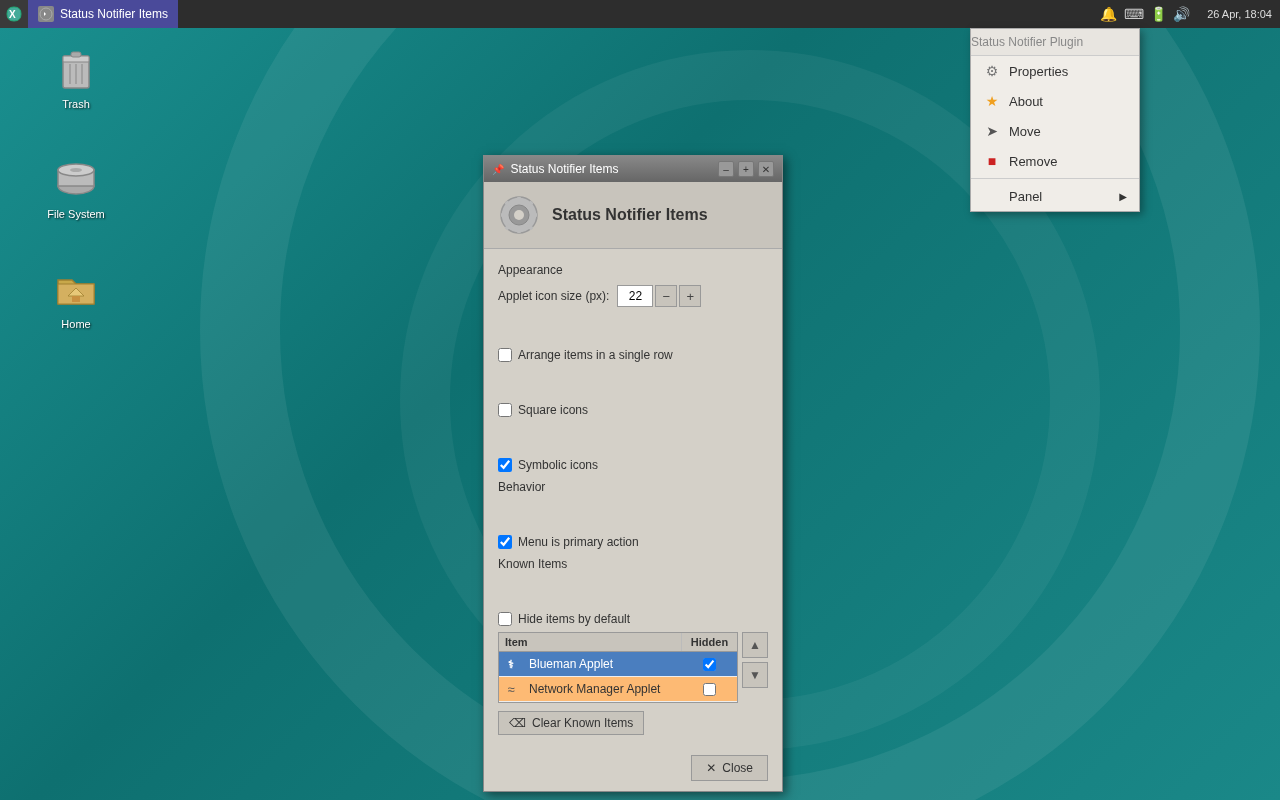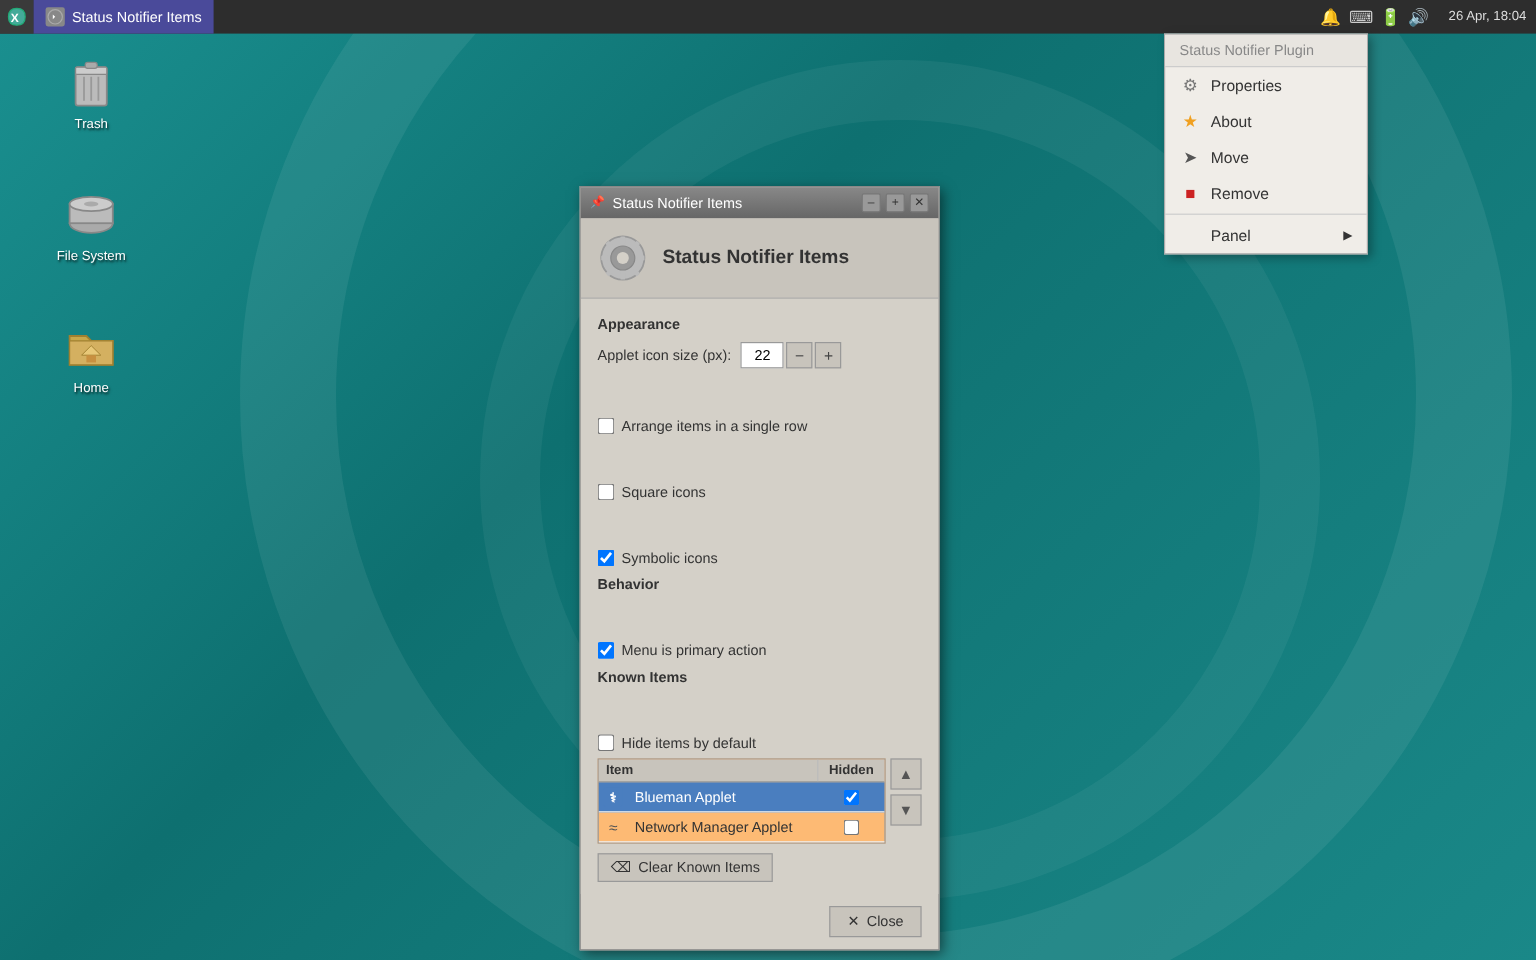--- a/index.html
+++ b/index.html
@@ -232,21 +232,21 @@
       color: #333;
     }
 
     .dialog-body {
       padding: 10px 14px;
       background: #d4d0c8;
     }
 
     .section-title {
       font-size: 12px;
-      font-weight: bold;
+      font-weight: normal;
       color: #333;
       margin-bottom: 8px;
       margin-top: 4px;
     }
 
     .form-row {
       display: flex;
       align-items: center;
       margin-bottom: 6px;
       font-size: 12px;
@@ -435,21 +435,21 @@
       right: 140px;
       width: 170px;
       background: #f0ede8;
       border: 1px solid #aaa;
       box-shadow: 3px 3px 8px rgba(0,0,0,0.35);
       z-index: 200;
       font-size: 13px;
     }
 
     .menu-header {
-      padding: 6px 12px;
+      padding: 6px 0;
       color: #888;
       font-size: 12px;
       font-weight: normal;
       border-bottom: 1px solid #ccc;
       background: #e8e5e0;
     }
 
     .menu-item {
       display: flex;
       align-items: center;

